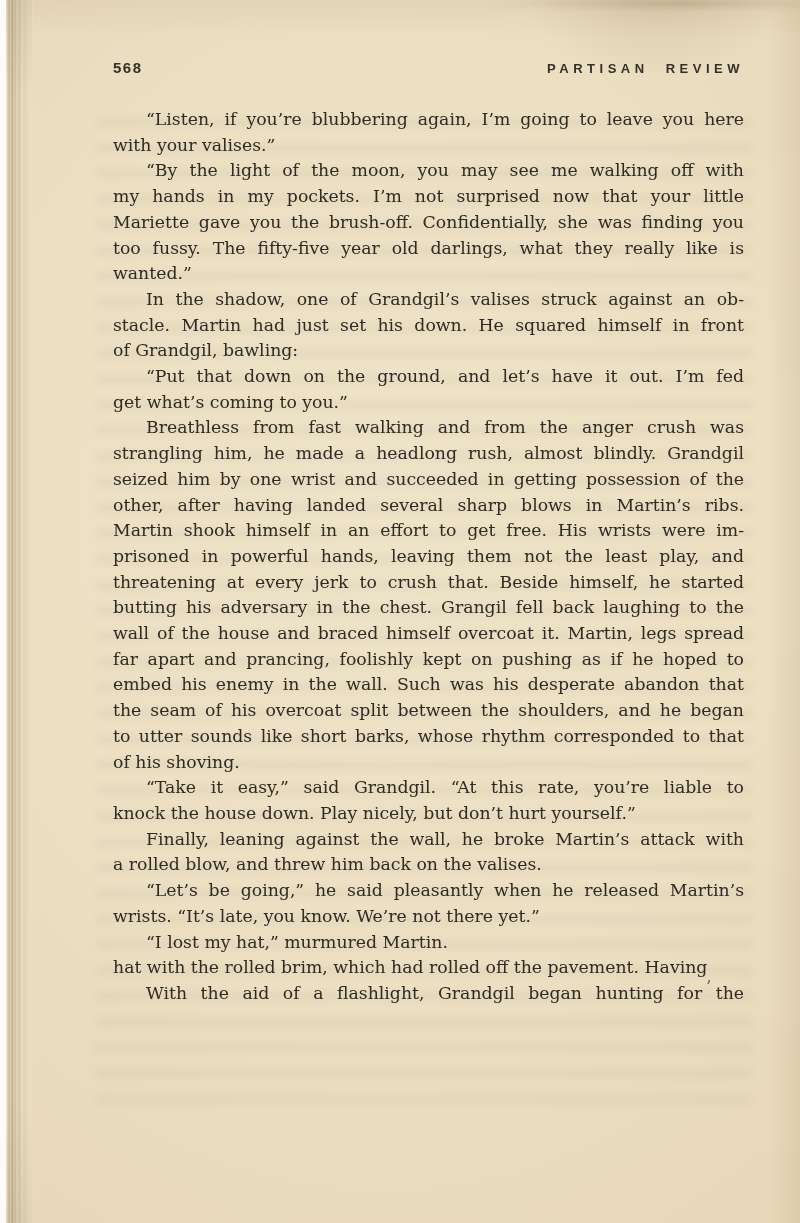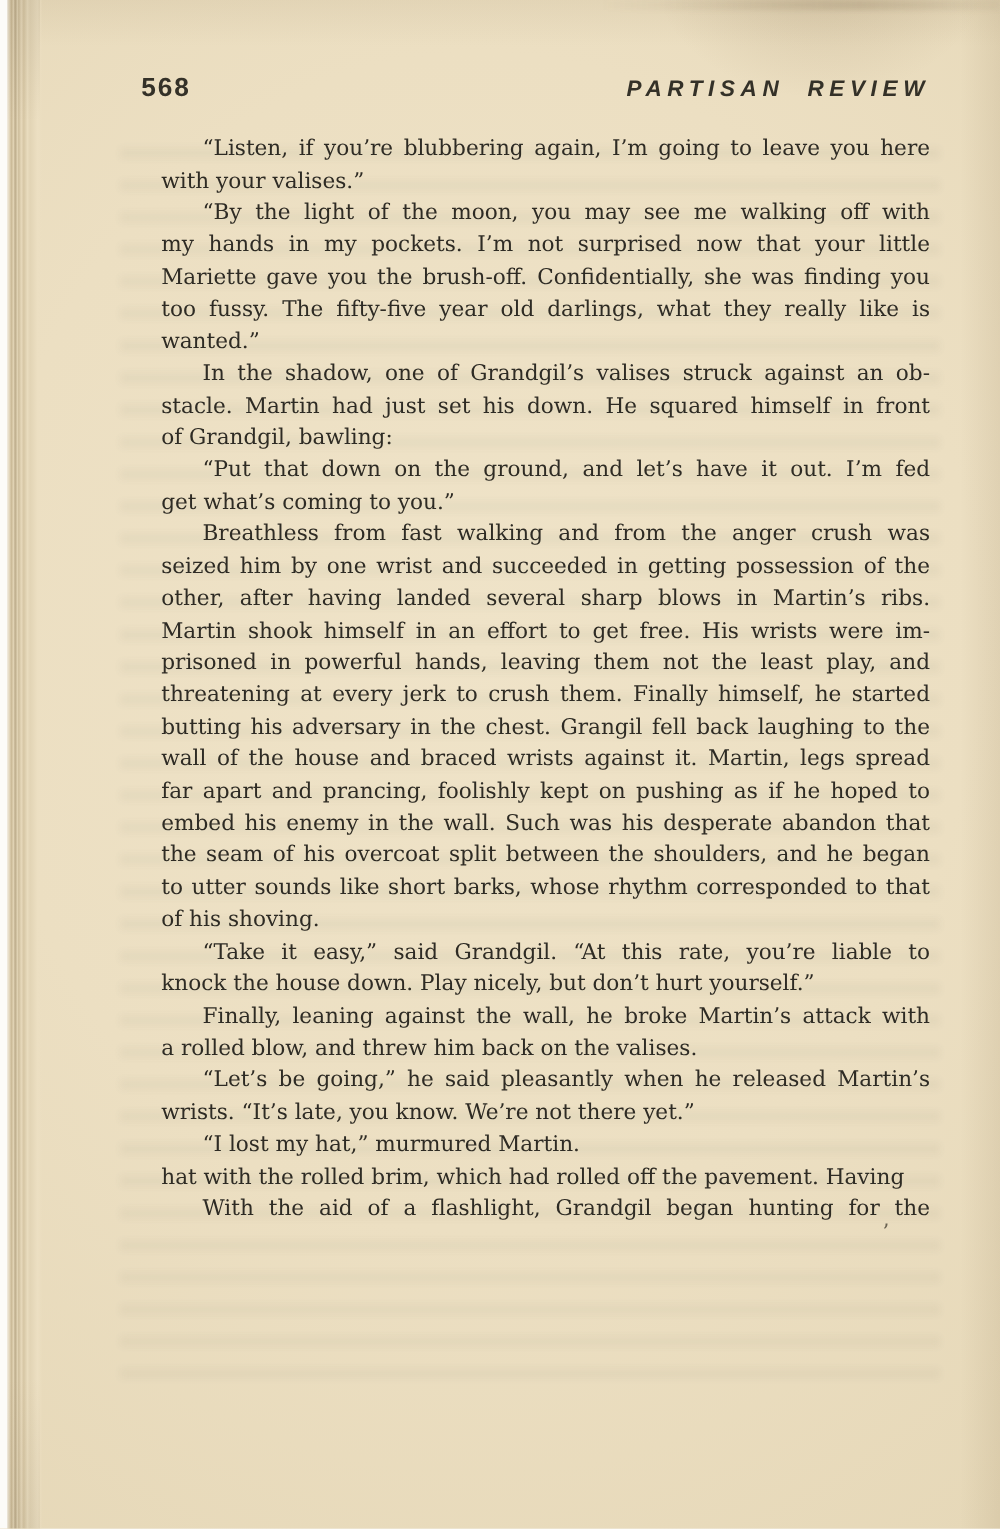--- a/index.html
+++ b/index.html
@@ -49,39 +49,38 @@
   .content {
     position: absolute; left: 113px; top: 0; width: 631px;
   }
   .running-header {
     position: absolute; top: 59px; left: 0; width: 100%;
     display: flex; justify-content: space-between; align-items: baseline;
     font-family: "Liberation Sans", sans-serif;
     color: #343128;
   }
   .page-number {
-    font-weight: 700; font-size: 21px; letter-spacing: 1.5px;
+    font-weight: 700; font-size: 15px; letter-spacing: 1.5px;
   }
   .journal-title {
-    font-weight: 700; font-size: 18px;
-    letter-spacing: 4.5px; word-spacing: 9px; font-style: italic;
+    font-weight: 700; font-size: 13px;
+    letter-spacing: 4.5px; word-spacing: 9px;
   }
   .text-block {
     position: absolute; top: 107px; left: 0; width: 100%;
     font-size: 17.3px; line-height: 25.7px;
     color: #2e2b24;
     text-rendering: optimizeLegibility;
   }
   .para { margin: 0; }
   .line {
     text-align: justify;
     text-align-last: justify;
     text-justify: inter-word;
     white-space: normal;
-    margin-left: 16px;
   }
   .line.last { text-align-last: left; }
   .line.first { text-indent: 33px; }
   .stray {
     position: absolute; left: 706px; top: 976px;
     font-size: 17px; color: rgba(62,56,44,0.75);
   }
   .smudge-top {
     position: absolute; left: 0; top: 0; width: 100%; height: 8px;
     background: linear-gradient(90deg, rgba(0,0,0,0) 60%, rgba(110,90,60,0.18) 86%, rgba(110,90,60,0.05) 100%);
@@ -119,27 +118,28 @@
           <div class="line first">In the shadow, one of Grandgil’s valises struck against an ob-</div>
           <div class="line">stacle. Martin had just set his down. He squared himself in front</div>
           <div class="line last">of Grandgil, bawling:</div>
         </div>
         <div class="para">
           <div class="line first">“Put that down on the ground, and let’s have it out. I’m fed</div>
           <div class="line last">get what’s coming to you.”</div>
         </div>
         <div class="para">
           <div class="line first">Breathless from fast walking and from the anger crush was</div>
+          <div class="line">strangling him, he made a headlong rush, almost blindly. Grandgil</div>
           <div class="line">seized him by one wrist and succeeded in getting possession of the</div>
           <div class="line">other, after having landed several sharp blows in Martin’s ribs.</div>
           <div class="line">Martin shook himself in an effort to get free. His wrists were im-</div>
           <div class="line">prisoned in powerful hands, leaving them not the least play, and</div>
-          <div class="line">threatening at every jerk to crush them. Finally himself, he started</div>
+          <div class="line">threatening at every jerk to crush that. Beside himself, he started</div>
           <div class="line">butting his adversary in the chest. Grangil fell back laughing to the</div>
-          <div class="line">wall of the house and braced wrists against it. Martin, legs spread</div>
+          <div class="line">wall of the house and braced himself overcoat it. Martin, legs spread</div>
           <div class="line">far apart and prancing, foolishly kept on pushing as if he hoped to</div>
           <div class="line">embed his enemy in the wall. Such was his desperate abandon that</div>
           <div class="line">the seam of his overcoat split between the shoulders, and he began</div>
           <div class="line">to utter sounds like short barks, whose rhythm corresponded to that</div>
           <div class="line last">of his shoving.</div>
         </div>
         <div class="para">
           <div class="line first">“Take it easy,” said Grandgil. “At this rate, you’re liable to</div>
           <div class="line last">knock the house down. Play nicely, but don’t hurt yourself.”</div>
         </div>

